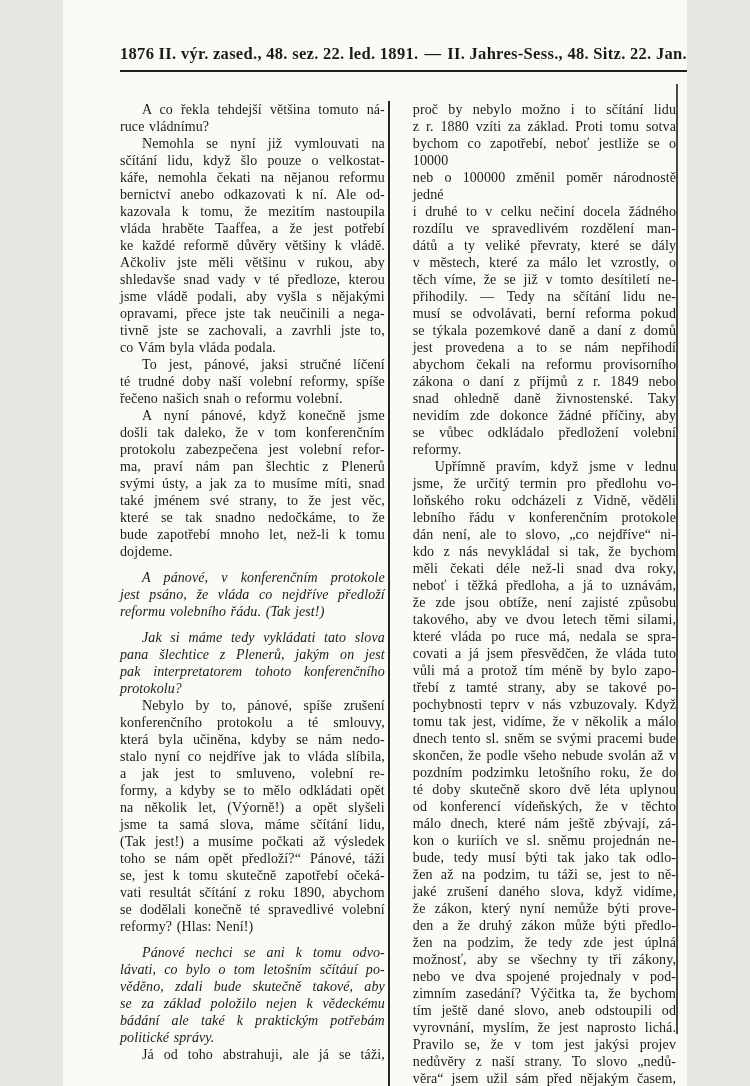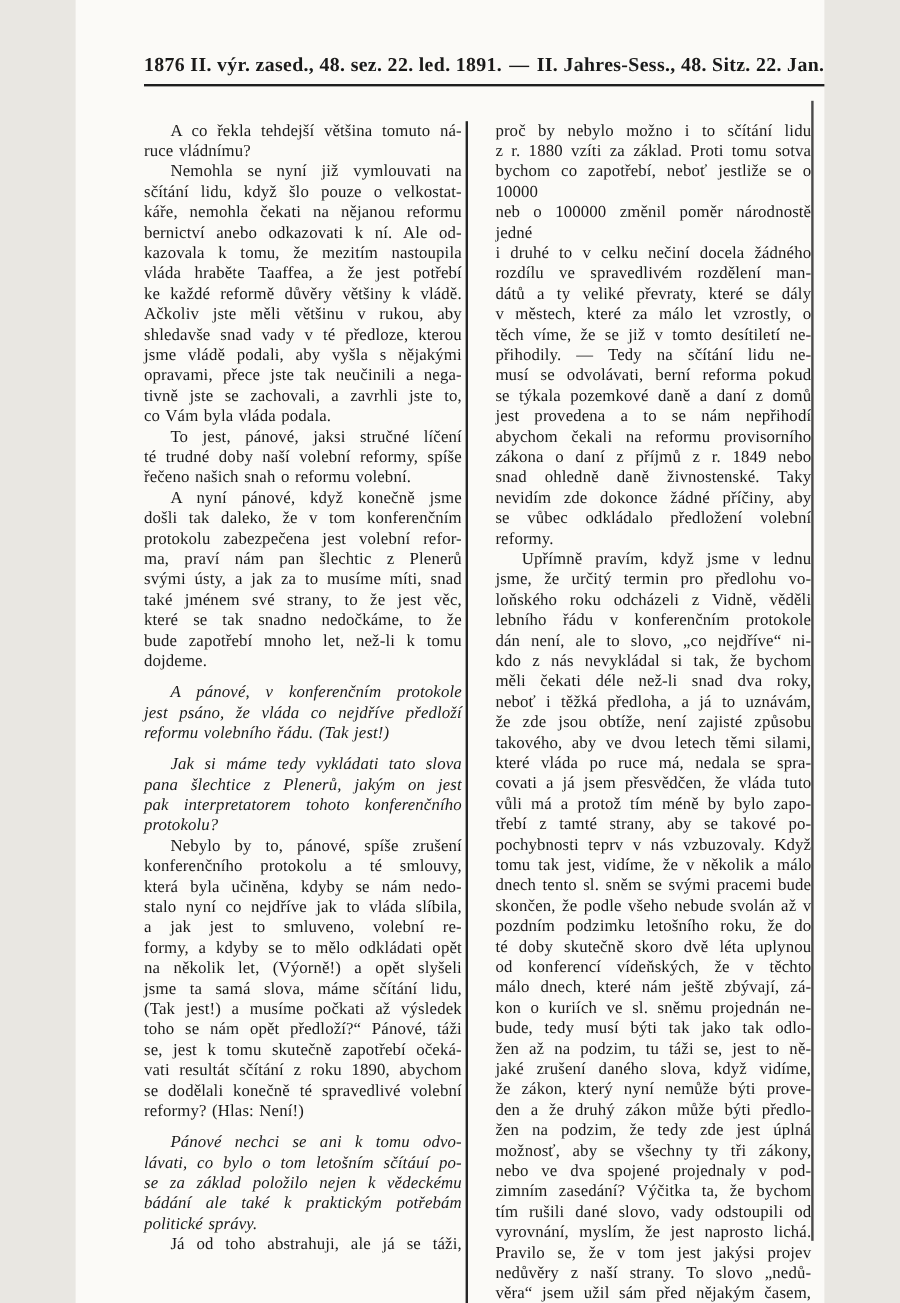--- a/index.html
+++ b/index.html
@@ -132,20 +132,21 @@
           <span class="line">(Tak jest!) a musíme počkati až výsledek</span>
           <span class="line">toho se nám opět předloží?“ Pánové, táži</span>
           <span class="line">se, jest k tomu skutečně zapotřebí očeká-</span>
           <span class="line">vati resultát sčítání z roku 1890, abychom</span>
           <span class="line">se dodělali konečně té spravedlivé volební</span>
           <span class="line para-end">reformy? (Hlas: Není!)</span>
         </p>
         <p class="para gap">
           <span class="line first">Pánové nechci se ani k tomu odvo-</span>
           <span class="line">lávati, co bylo o tom letošním sčítáuí po-</span>
+          <span class="line">věděno, zdali bude skutečně takové, aby</span>
           <span class="line">se za základ položilo nejen k vědeckému</span>
           <span class="line">bádání ale také k praktickým potřebám</span>
           <span class="line para-end">politické správy.</span>
         </p>
         <p class="para">
           <span class="line first">Já od toho abstrahuji, ale já se táži,</span>
         </p>
       </section>
     <div class="divider" style="background: rgb(38, 38, 38);"></div>
     <section class="col col-right" id="col-right">
@@ -196,21 +197,21 @@
           <span class="line">kon o kuriích ve sl. sněmu projednán ne-</span>
           <span class="line">bude, tedy musí býti tak jako tak odlo-</span>
           <span class="line">žen až na podzim, tu táži se, jest to ně-</span>
           <span class="line">jaké zrušení daného slova, když vidíme,</span>
           <span class="line">že zákon, který nyní nemůže býti prove-</span>
           <span class="line">den a že druhý zákon může býti předlo-</span>
           <span class="line">žen na podzim, že tedy zde jest úplná</span>
           <span class="line">možnosť, aby se všechny ty tři zákony,</span>
           <span class="line">nebo ve dva spojené projednaly v pod-</span>
           <span class="line">zimním zasedání? Výčitka ta, že bychom</span>
-          <span class="line">tím rušili dané slovo, vady odstoupili od</span>
+          <span class="line">tím ještě dané slovo, aneb odstoupili od</span>
           <span class="line">vyrovnání, myslím, že jest naprosto lichá.</span>
           <span class="line">Pravilo se, že v tom jest jakýsi projev</span>
           <span class="line">nedůvěry z naší strany. To slovo „nedů-</span>
           <span class="line">věra“ jsem užil sám před nějakým časem,</span>
         </p>
       </section>
   </main>
 
   <div class="edge-line" style="background: rgb(74, 74, 74);"></div>
 

